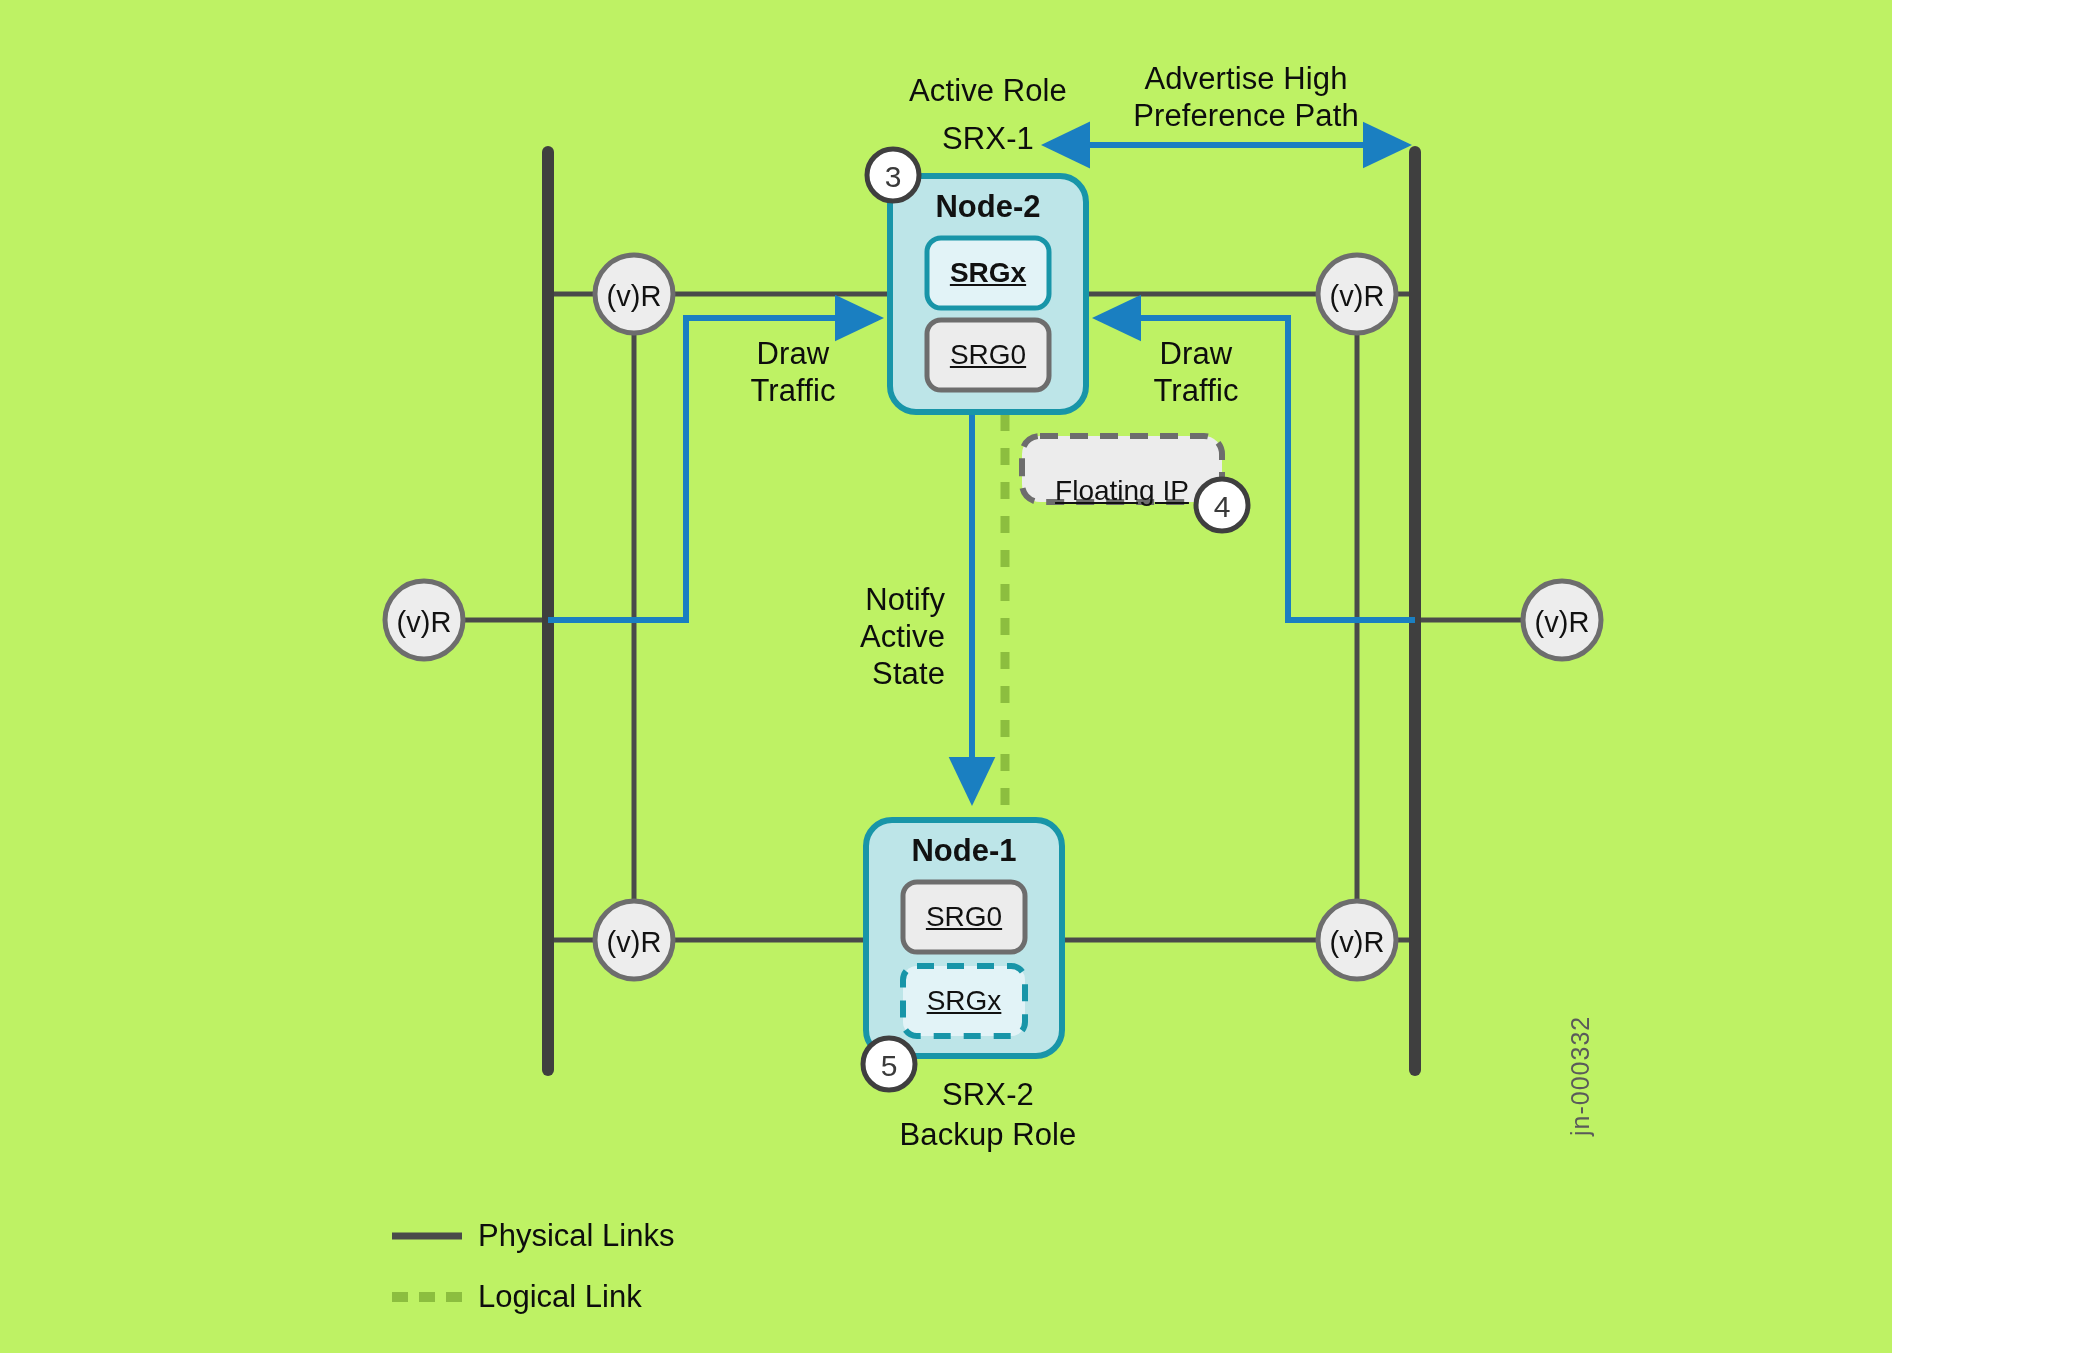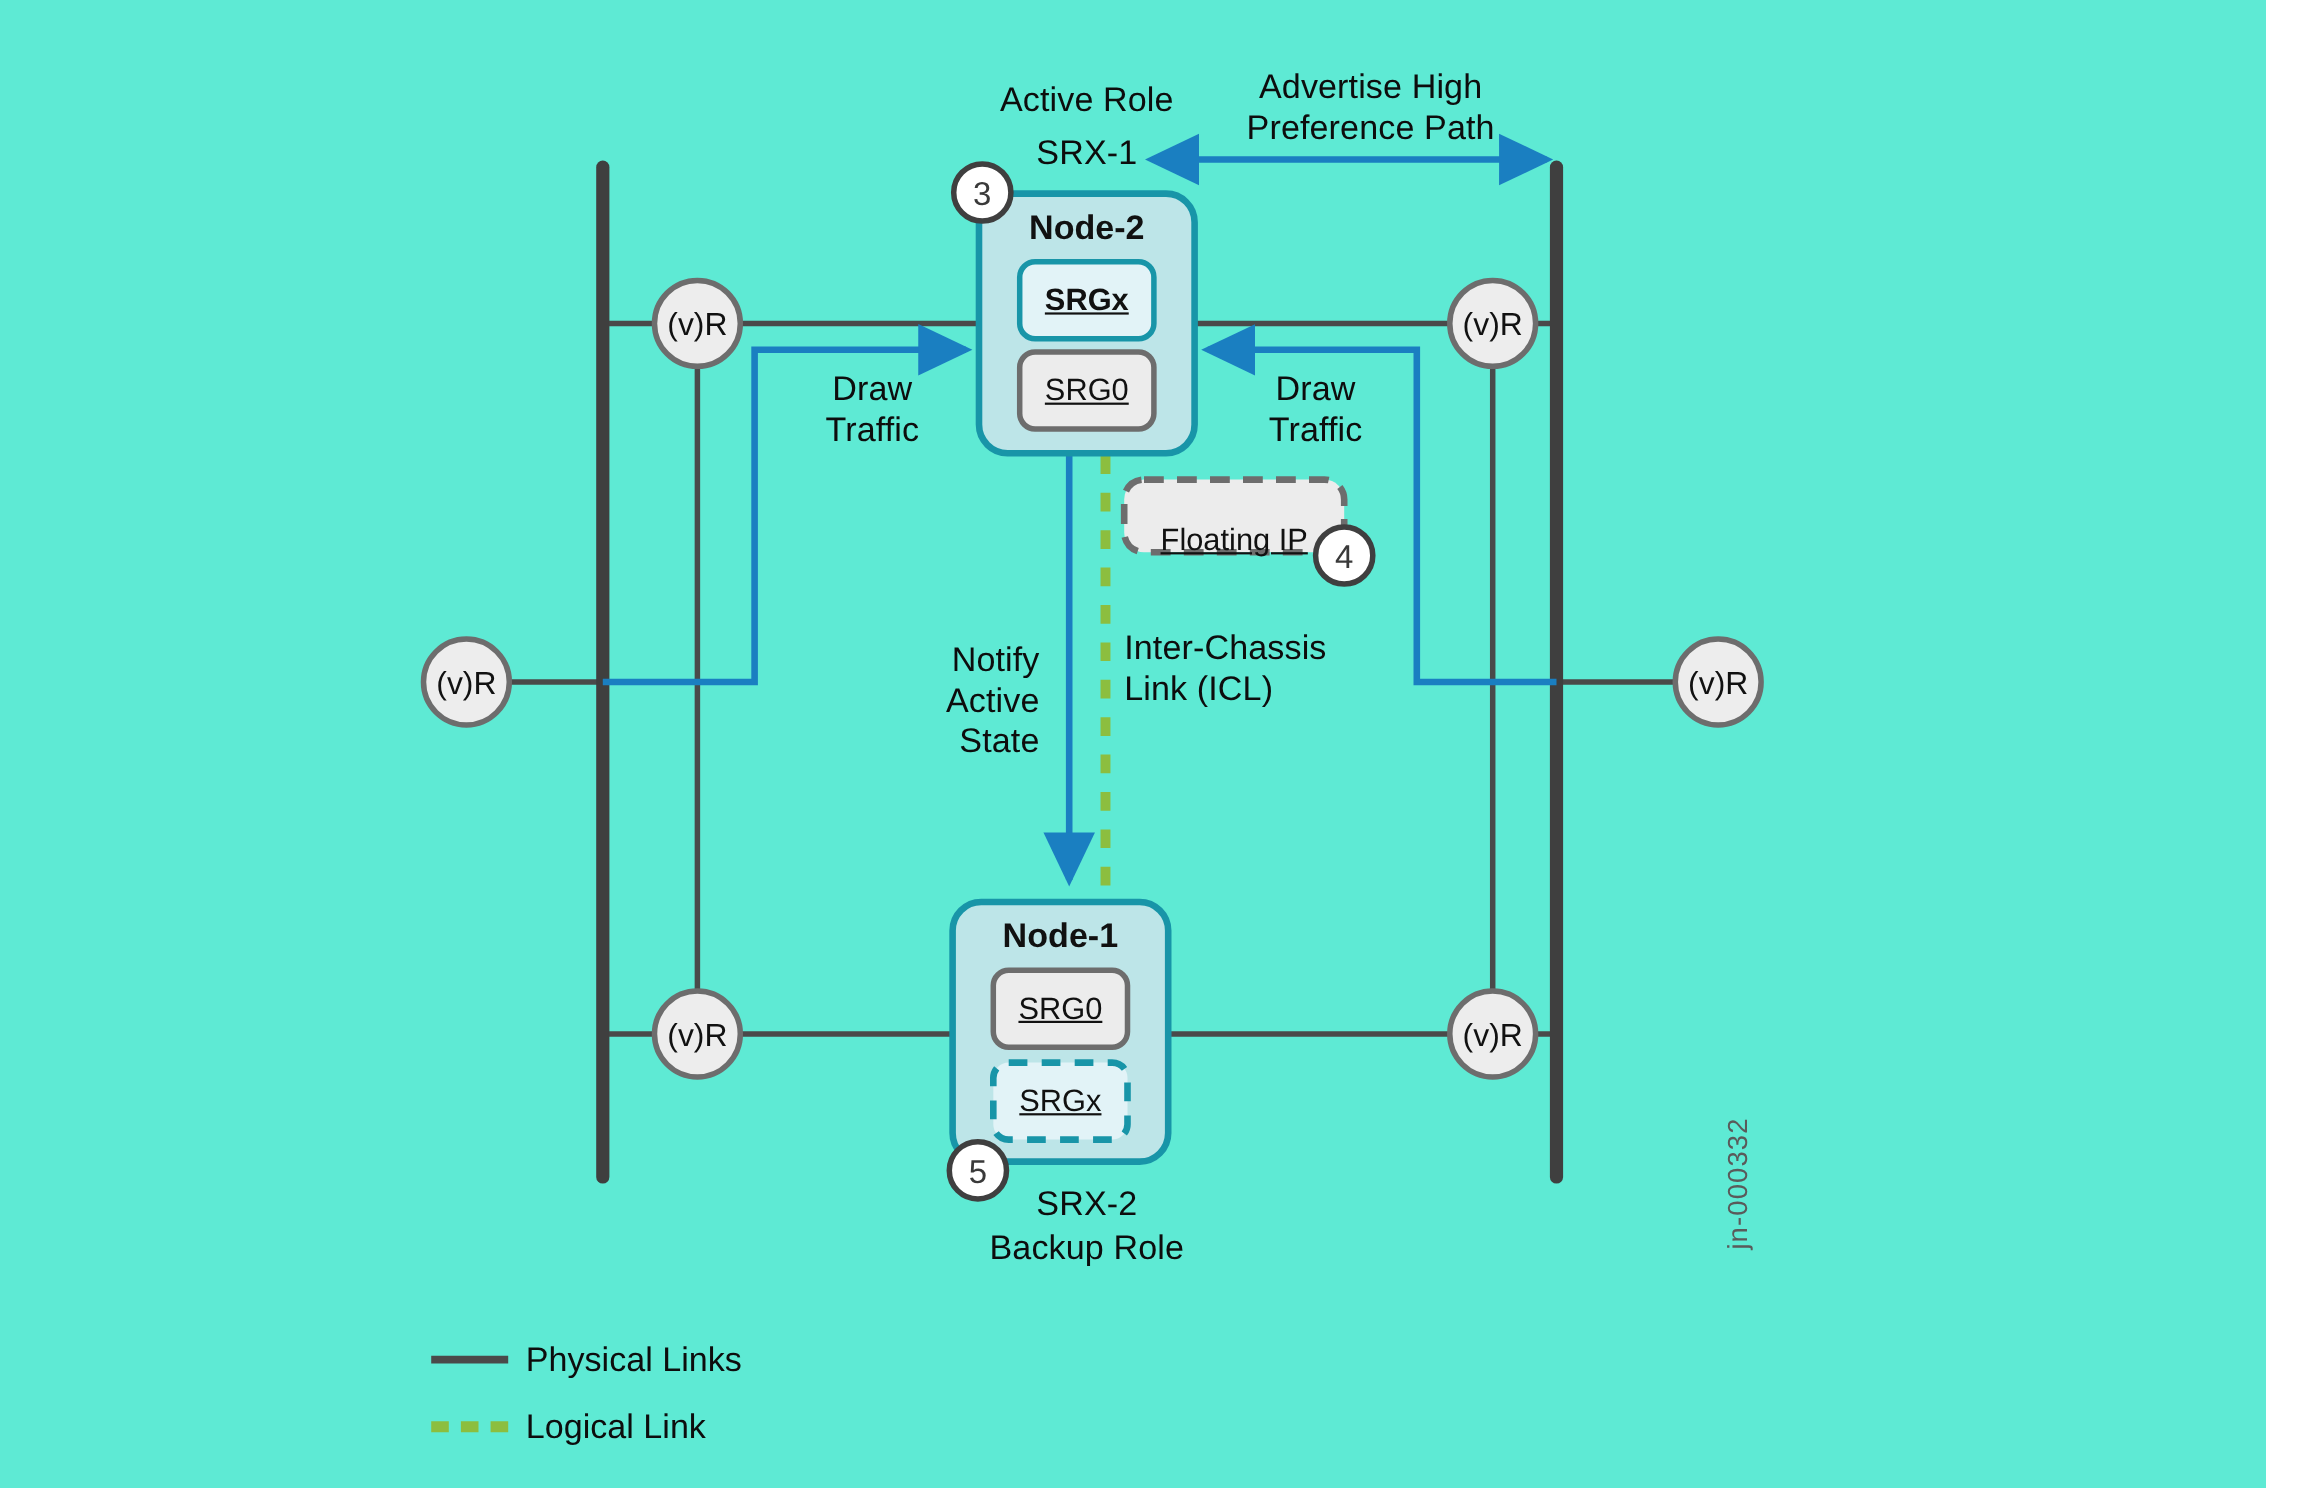--- a/index.html
+++ b/index.html
@@ -1,18 +1,18 @@
 <!DOCTYPE html>
 <html><head>
 <meta charset="utf-8">
 <style>
   html,body{margin:0;padding:0;background:#ffffff;}
   body{width:2100px;height:1353px;overflow:hidden;
        font-family:"Liberation Sans","DejaVu Sans",sans-serif;}
-  #stage{position:relative;width:2060px;height:1353px;background:#5eead4;}
+  #stage{position:relative;width:1892px;height:1353px;background:#bef264;}
   #svgroot{position:absolute;left:0;top:0;width:2100px;height:1353px;}
 
   .lbl{position:absolute;color:#0d0d0d;font-size:31px;line-height:37px;
        white-space:pre;letter-spacing:0.1px;}
   .lbl.c{text-align:center;transform:translateX(-50%);}
   .lbl.r{text-align:right;transform:translateX(-100%);margin-top:31px;}
   .boxtxt{position:absolute;transform:translate(-50%,-50%);
           font-size:28px;color:#111;white-space:nowrap;text-decoration:underline;}
   .boxtxt.bold{font-weight:bold;}
   .nodetitle{position:absolute;transform:translate(-50%,-50%);
@@ -118,22 +118,20 @@
 Preference Path</div>
 
   <div class="lbl c" style="left:793px;top:335px;">Draw
 Traffic</div>
   <div class="lbl c" style="left:1196px;top:335px;">Draw
 Traffic</div>
 
   <div class="lbl r" style="left:945px;top:550px;">Notify
 Active
 State</div>
-  <div class="lbl" style="left:1022px;top:570px;">Inter-Chassis
-Link (ICL)</div>
 
   <div class="boxtxt" style="left:1122px;top:491px;">Floating IP</div>
 
   <div class="lbl c" style="left:988px;top:1076px;">SRX-2</div>
   <div class="lbl c" style="left:988px;top:1116px;">Backup Role</div>
 
   <div class="nodetitle" style="left:988px;top:207px;">Node-2</div>
   <div class="nodetitle" style="left:964px;top:851px;">Node-1</div>
 
   <div class="boxtxt bold" style="left:988px;top:273px;">SRGx</div>

